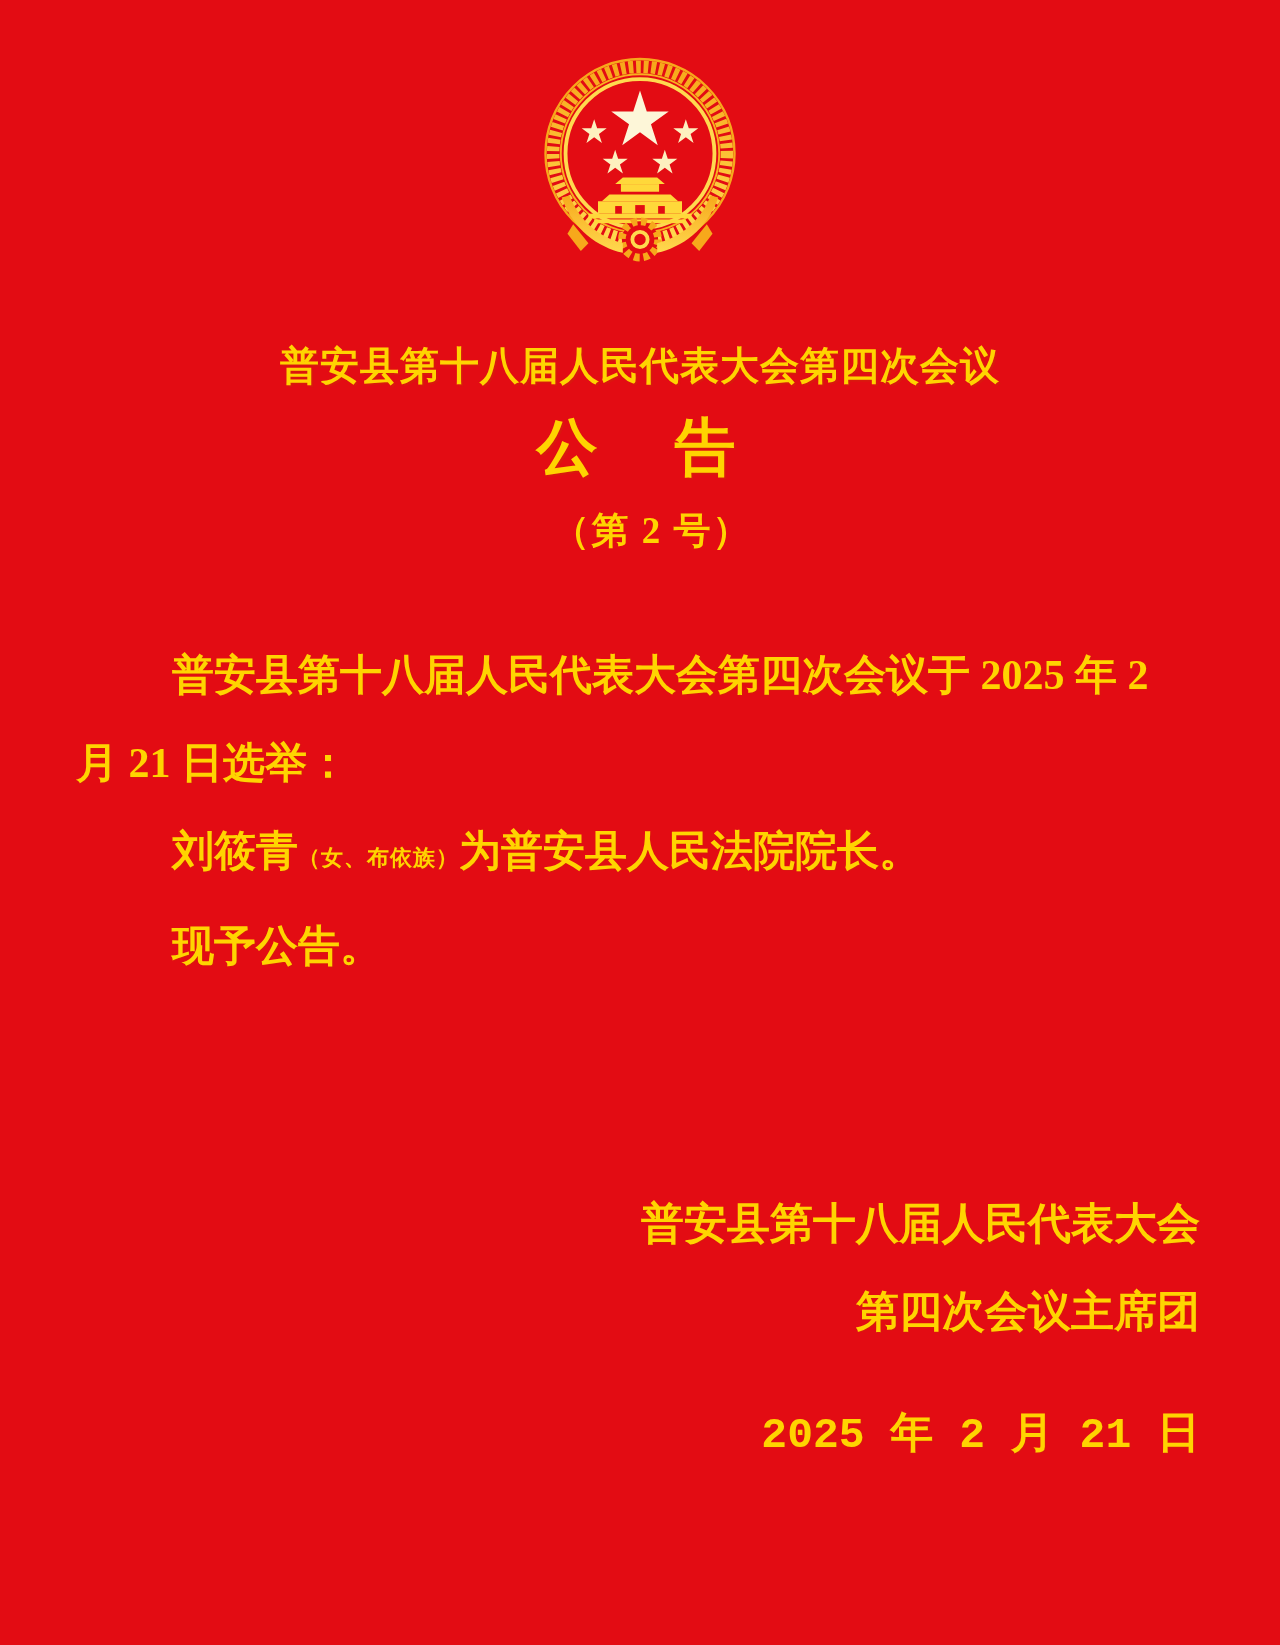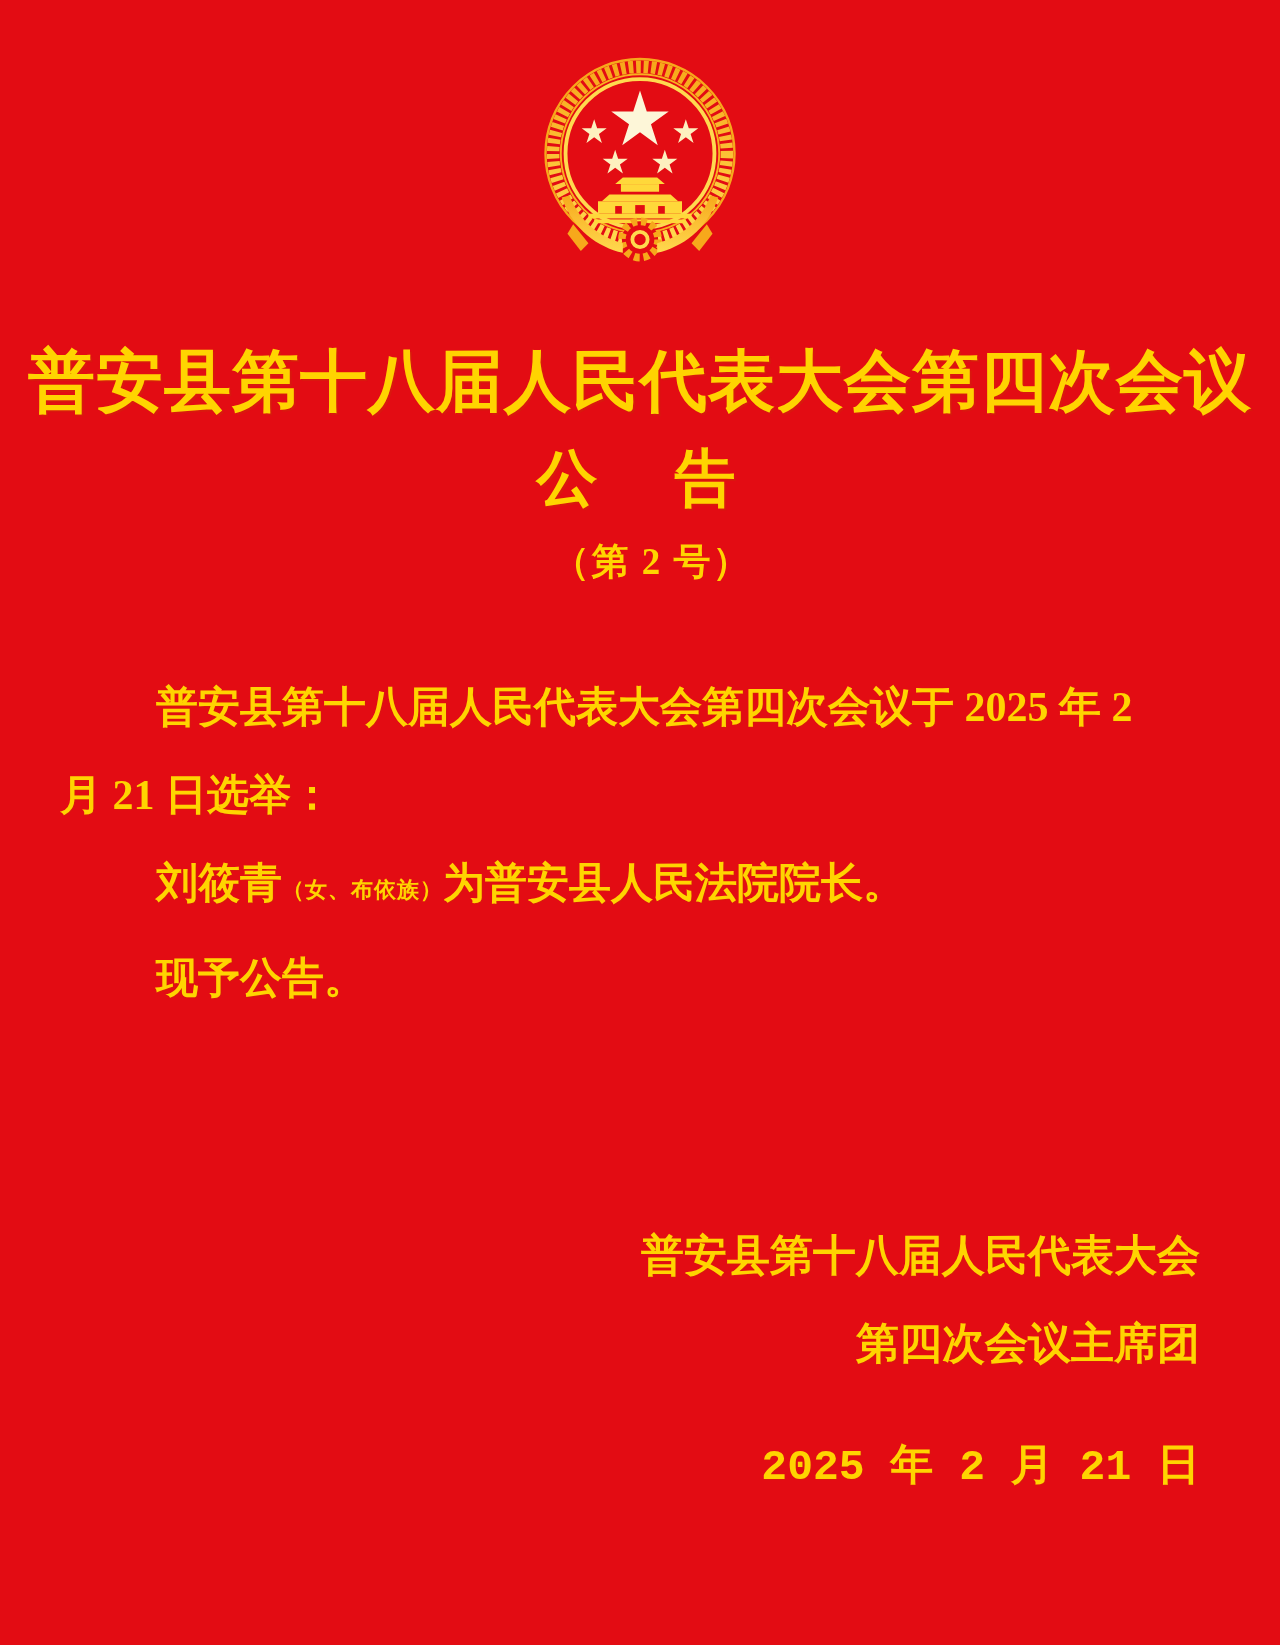--- a/index.html
+++ b/index.html
@@ -14,35 +14,35 @@
   }
   .page{width:1280px;height:1645px;}
 
   .emblem-wrap{
     display:flex;justify-content:center;
     padding-top:56px;
   }
 
   .title-block{margin-top:70px;text-align:center;}
   .title-line1{
-    font-size:67px;line-height:1.12;letter-spacing:1px;
+    font-size:39px;line-height:1.12;letter-spacing:1px;
     text-shadow:2px 2px 0 rgba(190,60,0,0.25);
   }
   .title-line2{
     font-size:61px;line-height:1.1;margin-top:26px;letter-spacing:8px;
     text-shadow:2px 2px 0 rgba(190,60,0,0.25);
     text-align:center;
   }
   .issue-number{
     font-size:37px;line-height:1.1;margin-top:30px;letter-spacing:2px;padding-left:24px;
   }
 
   .body-block{
     margin-top:80px;
-    padding:0 86px 0 60px;
+    padding:0 86px 0 76px;
     font-size:42px;
     line-height:88px;
     text-shadow:1px 1px 0 rgba(190,60,0,0.25);
   }
   .indent{ text-indent:96px; }
   .name-note{ font-size:22px; letter-spacing:1px; }
 
   .signature-block{
     width:640px;
     margin:190px 80px 0 auto;

